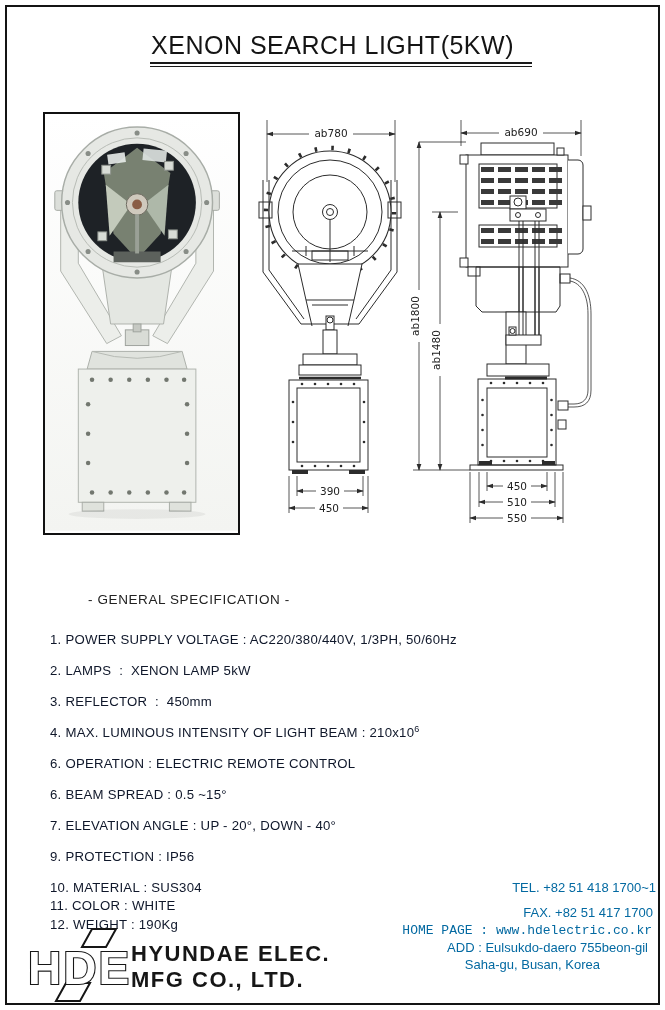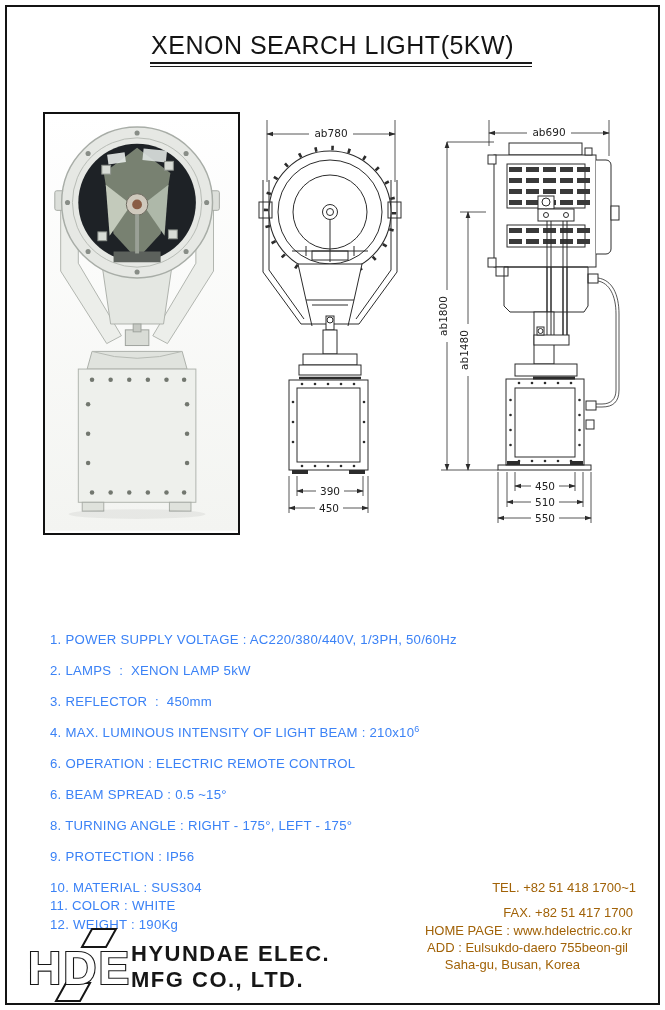--- a/index.html
+++ b/index.html
@@ -10,41 +10,41 @@
   .title { position:absolute; top:31px; left:0; width:100%; text-align:center;
            font-size:25px; letter-spacing:.5px; color:#141414; font-weight:400; }
   .title-underline { position:absolute; top:62px; left:150px; width:382px; height:5px;
            border-top:2.5px solid #1a1a1a; border-bottom:1.5px solid #1a1a1a; }
 
   .photo { position:absolute; left:43px; top:112px; width:197px; height:423px;
            border:2.5px solid #111; background:#fff; }
   .photo svg { display:block; width:100%; height:100%; }
 
   .front-view { position:absolute; left:256px; top:112px; width:178px; height:410px; }
-  .side-view  { position:absolute; left:436px; top:112px; width:230px; height:420px; }
+  .side-view  { position:absolute; left:408px; top:112px; width:230px; height:420px; }
   .front-view svg, .side-view svg { display:block; width:100%; height:100%; }
 
   .drawing-line { stroke:#2c2c2c; stroke-width:1; fill:none; }
   .dim-line { stroke:#2c2c2c; stroke-width:.8; fill:none; }
   .dim-text { font-family:"DejaVu Sans", sans-serif; font-size:10.5px; fill:#222; }
   .dim-bg { fill:#ffffff; }
 
   .spec-heading { position:absolute; left:88px; top:592px; font-size:13.5px; letter-spacing:.6px; color:#222; }
   .spec-list { position:absolute; left:50px; top:629px; width:500px; list-style:none; }
-  .spec-list li { font-size:13.2px; line-height:14px; margin-bottom:12.6px; letter-spacing:.25px; color:#3b82f6; }
+  .spec-list li { font-size:13.2px; line-height:14px; margin-bottom:12.6px; letter-spacing:.25px; color:#0f172a; }
   .spec-list li span { white-space:pre-wrap; }
   .spec-list li:nth-child(9)  { margin-bottom:0; }
   .spec-list li:nth-child(10) { margin-bottom:0; }
   .spec-list li:nth-child(11) { margin-bottom:5px; }
   .spec-list sup { font-size:9px; }
 
-  .contact { position:absolute; left:320px; top:879px; width:322px; text-align:right; font-size:13px; line-height:17.3px; color:#a16207; }
+  .contact { position:absolute; left:340px; top:879px; width:322px; text-align:right; font-size:13px; line-height:17.3px; color:#0369a1; }
   .contact .r0 { padding-right:6px; }
   .contact .r1 { padding-right:9px;margin-top:8px; }
-  .contact .r2 { padding-right:10px; }
+  .contact .r2 { padding-right:10px;font-family:Liberation Mono, monospace; }
   .contact .r3 { padding-right:16px; }
   .contact .r4 { padding-right:14px; }
   .contact .r5 { padding-right:62px; }
 
   .logo { position:absolute; left:26px; top:927px; width:310px; height:76px; }
   .logo svg { display:block; width:100%; height:100%; }
   .logo-mono { font-family:"Liberation Sans", sans-serif; font-weight:700; font-size:46px;
                fill:#ffffff; stroke:#161616; stroke-width:2.2px; paint-order:stroke;
                letter-spacing:2px; }
   .logo-co { font-family:"Liberation Sans", sans-serif; font-weight:700; font-size:22px;
@@ -370,29 +370,30 @@
         <text class="dim-text" x="109" y="394" text-anchor="middle">510</text>
         <line class="dim-line" x1="62" y1="360" x2="62" y2="411"></line>
         <line class="dim-line" x1="155" y1="360" x2="155" y2="411"></line>
         <line class="dim-line" x1="62" y1="406" x2="155" y2="406" marker-start="url(#ar2)" marker-end="url(#ar2)"></line>
         <rect class="dim-bg" x="95" y="398" width="28" height="15"></rect>
         <text class="dim-text" x="109" y="410" text-anchor="middle">550</text>
       </g>
     </svg>
   </div>
 
+  <div class="spec-heading">- GENERAL SPECIFICATION -</div>
 
   <ul class="spec-list">
     <li><span>1. POWER SUPPLY VOLTAGE : AC220/380/440V, 1/3PH, 50/60Hz</span><sup></sup></li>
     <li><span>2. LAMPS  :  XENON LAMP 5kW</span><sup></sup></li>
     <li><span>3. REFLECTOR  :  450mm</span><sup></sup></li>
     <li><span>4. MAX. LUMINOUS INTENSITY OF LIGHT BEAM : 210x10</span><sup>6</sup></li>
     <li><span>6. OPERATION : ELECTRIC REMOTE CONTROL</span><sup></sup></li>
     <li><span>6. BEAM SPREAD : 0.5 ~15°</span><sup></sup></li>
-    <li><span>8. TURNING ANGLE : RIGHT - 175°, LEFT - 175°</span><sup></sup></li>
+    <li><span>7. ELEVATION ANGLE : UP - 20°, DOWN - 40°</span><sup></sup></li>
     <li><span>9. PROTECTION : IP56</span><sup></sup></li>
     <li><span>10. MATERIAL : SUS304</span><sup></sup></li>
     <li><span>11. COLOR : WHITE</span><sup></sup></li>
     <li><span>12. WEIGHT : 190Kg</span><sup></sup></li>
   </ul>
 
   <div class="contact">
     <div class="r0">TEL. +82 51 418 1700~1</div>
     <div class="r1">FAX. +82 51 417 1700</div>
     <div class="r2">HOME PAGE : www.hdelectric.co.kr</div>

